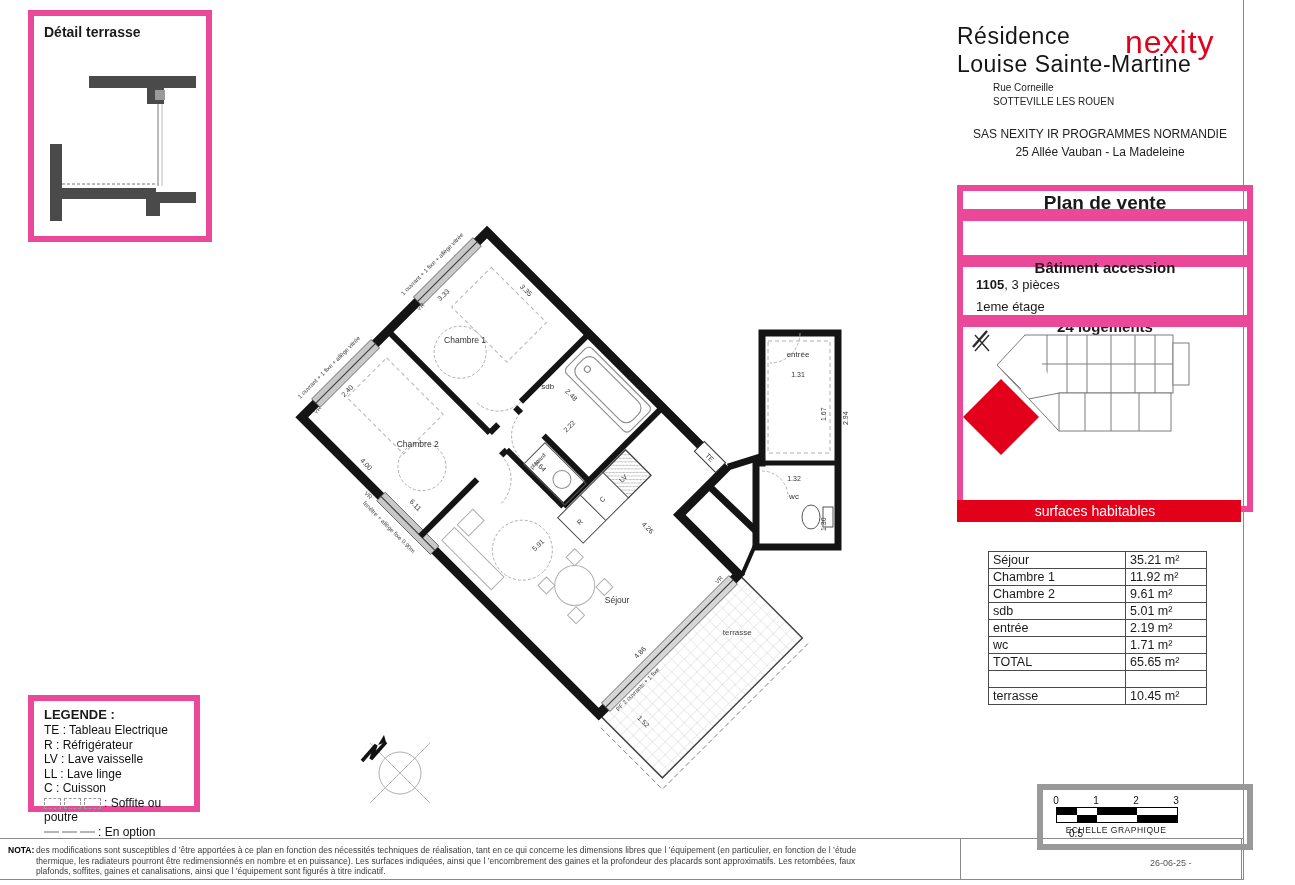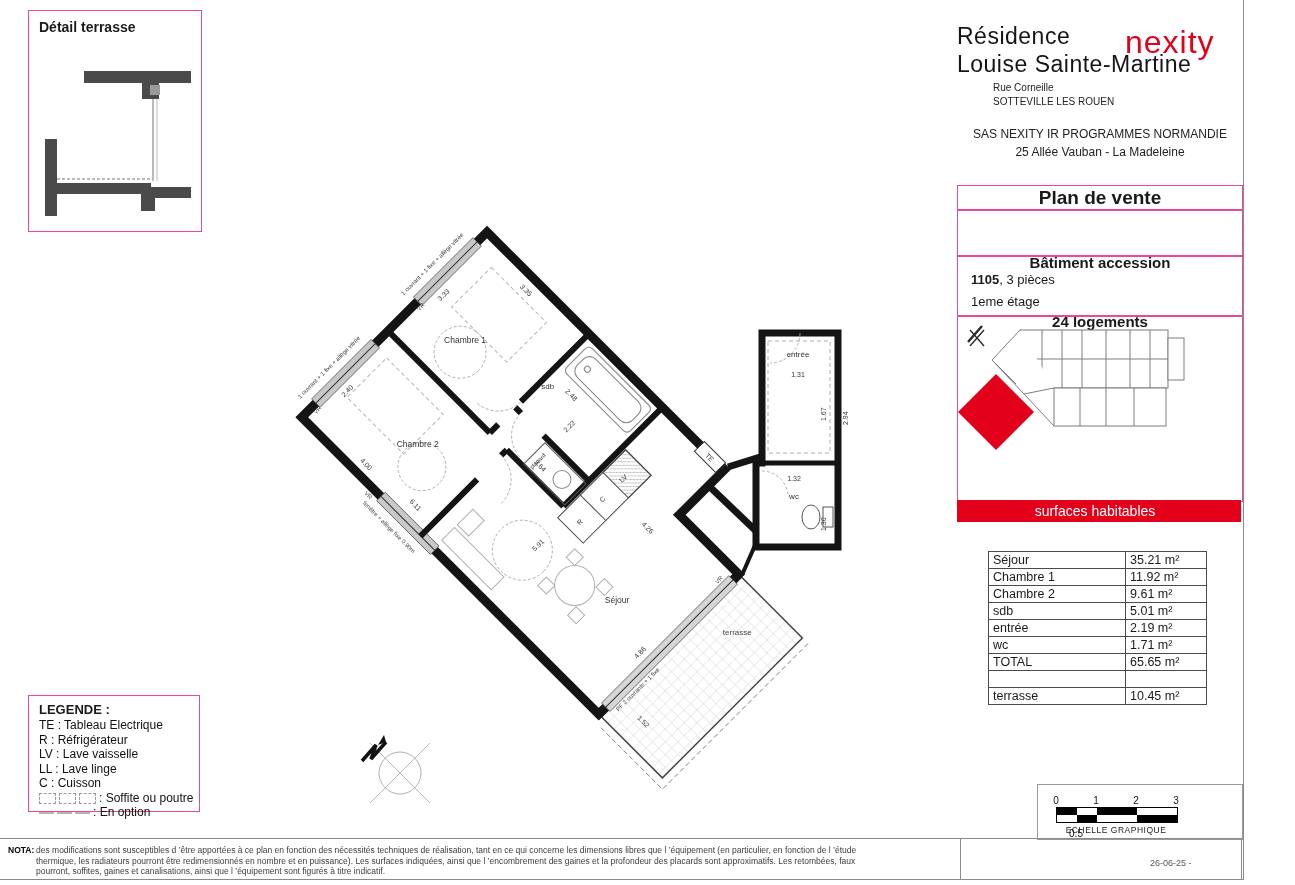--- a/index.html
+++ b/index.html
@@ -1,19 +1,19 @@
 <!DOCTYPE html>
 <html><head>
 <meta charset="utf-8">
 <style>
   html,body{margin:0;padding:0;background:#fff;}
   #page{position:relative;width:1295px;height:885px;background:#fff;overflow:hidden;
         font-family:"Liberation Sans",sans-serif;color:#1a1a1a;}
   .abs{position:absolute;}
-  .boxed{border:1px solid #ec4899;}
+  .boxed{border:6px solid #ec4899;}
   
   .res-title{font-size:23px;line-height:28px;letter-spacing:0.5px;color:#151515;}
   .brand{font-size:32px;font-weight:400;letter-spacing:1px;color:#e2001a;}
   .addr{font-size:10px;line-height:14px;color:#222;margin-left:36px;}
   .company{font-size:12px;line-height:18px;text-align:center;color:#222;}
   
   .pv-title{font-size:19px;text-align:center;line-height:24px;font-weight:bold;}
   .pv-build{font-size:15px;font-weight:700;text-align:center;line-height:19px;margin-top:40px;}
   .unit-line{font-size:13px;}
   .redbar{background:#e2001a;color:#fff;font-size:14px;text-align:center;line-height:22px;padding-right:8px;}
@@ -349,18 +349,18 @@
       <div class="seg" style="left:80px;top:7px;width:40px;background:#000;"></div>
     </div>
     <div class="echelle" style="width:136px;">ECHELLE GRAPHIQUE</div>
   </div>
 
   <div class="abs" style="left:8px;top:845px;width:948px;">
     <div class="nota" style="position:relative;padding-left:28px;">
       <b class="abs" style="left:0;top:0;">NOTA:</b>
       <div>des modifications sont susceptibles d ’être apportées à ce plan en fonction des nécessités techniques de réalisation, tant en ce qui concerne les dimensions libres que l ’équipement (en particulier, en fonction de l ’étude</div>
       <div>thermique, les radiateurs pourront être redimensionnés en nombre et en puissance). Les surfaces indiquées, ainsi que l ’encombrement des gaines et la profondeur des placards sont approximatifs. Les retombées, faux</div>
-      <div>pourront, soffites, gaines et canalisations, ainsi que l ’équipement sont figurés à titre indicatif.</div>
+      <div>plafonds, soffites, gaines et canalisations, ainsi que l ’équipement sont figurés à titre indicatif.</div>
     </div>
   </div>
   <div class="abs date" style="left:1150px;top:858px;">26-06-25 -</div>
 
 </div>
 
 </body></html>

